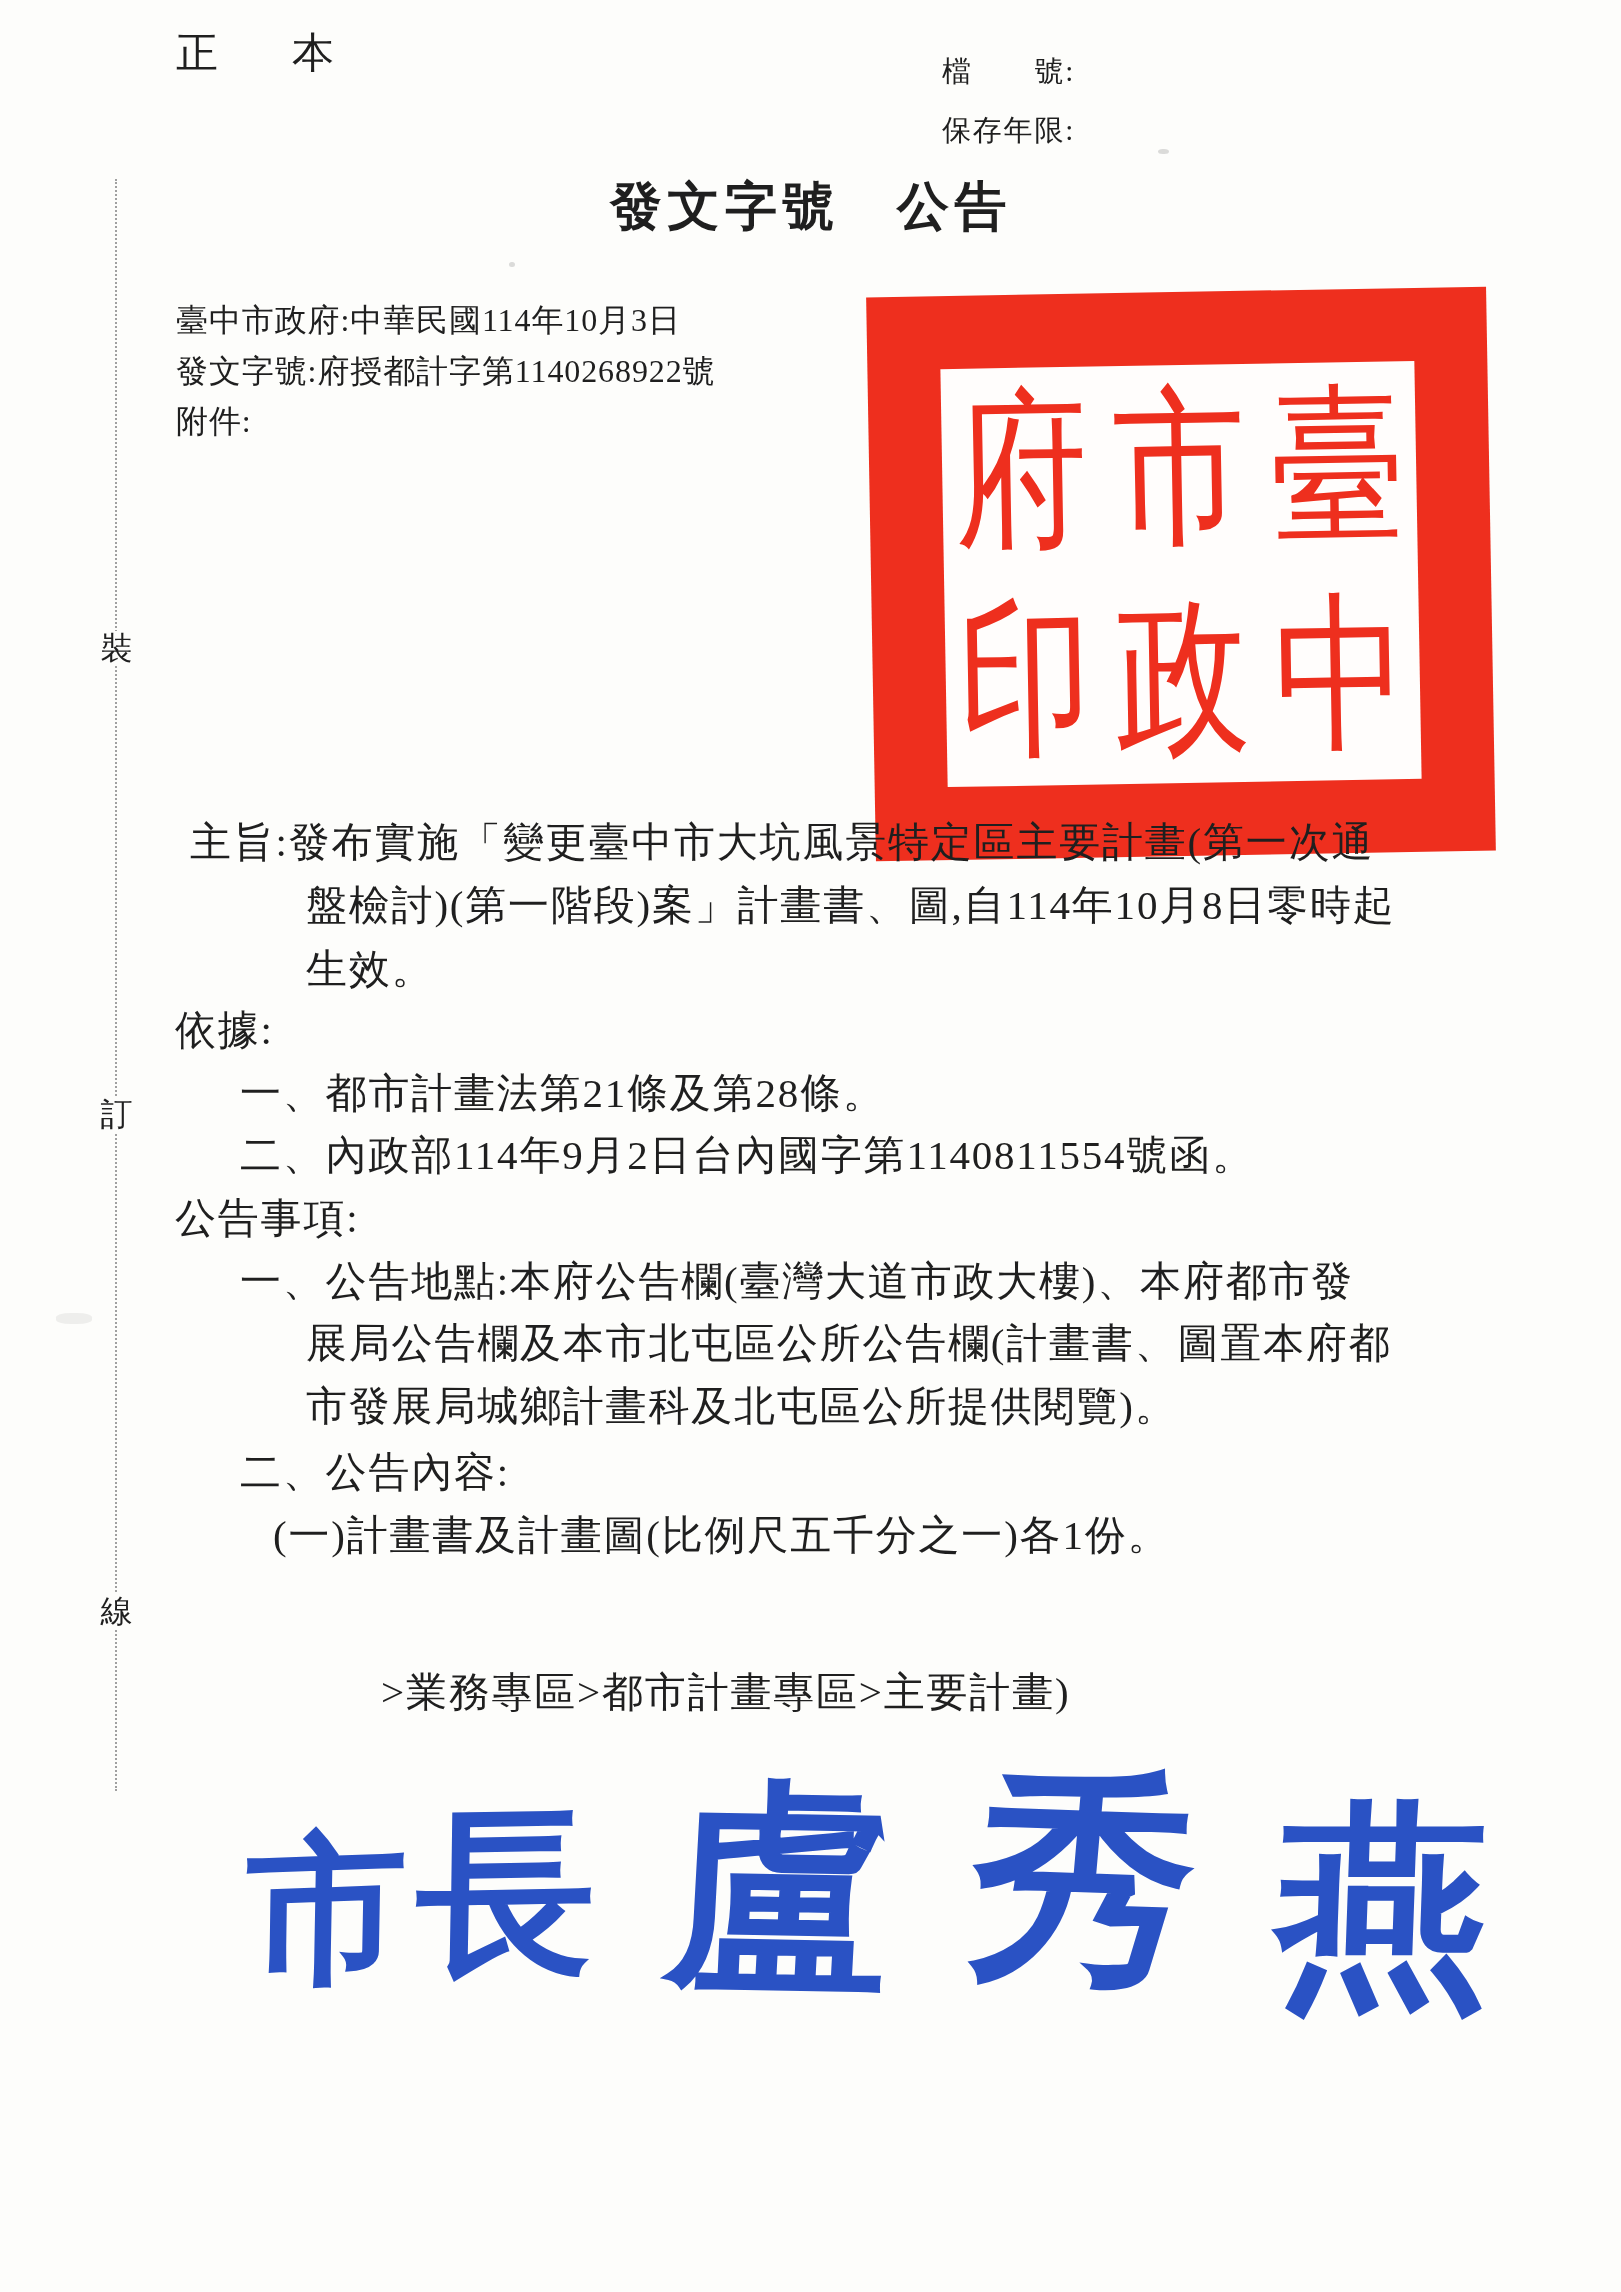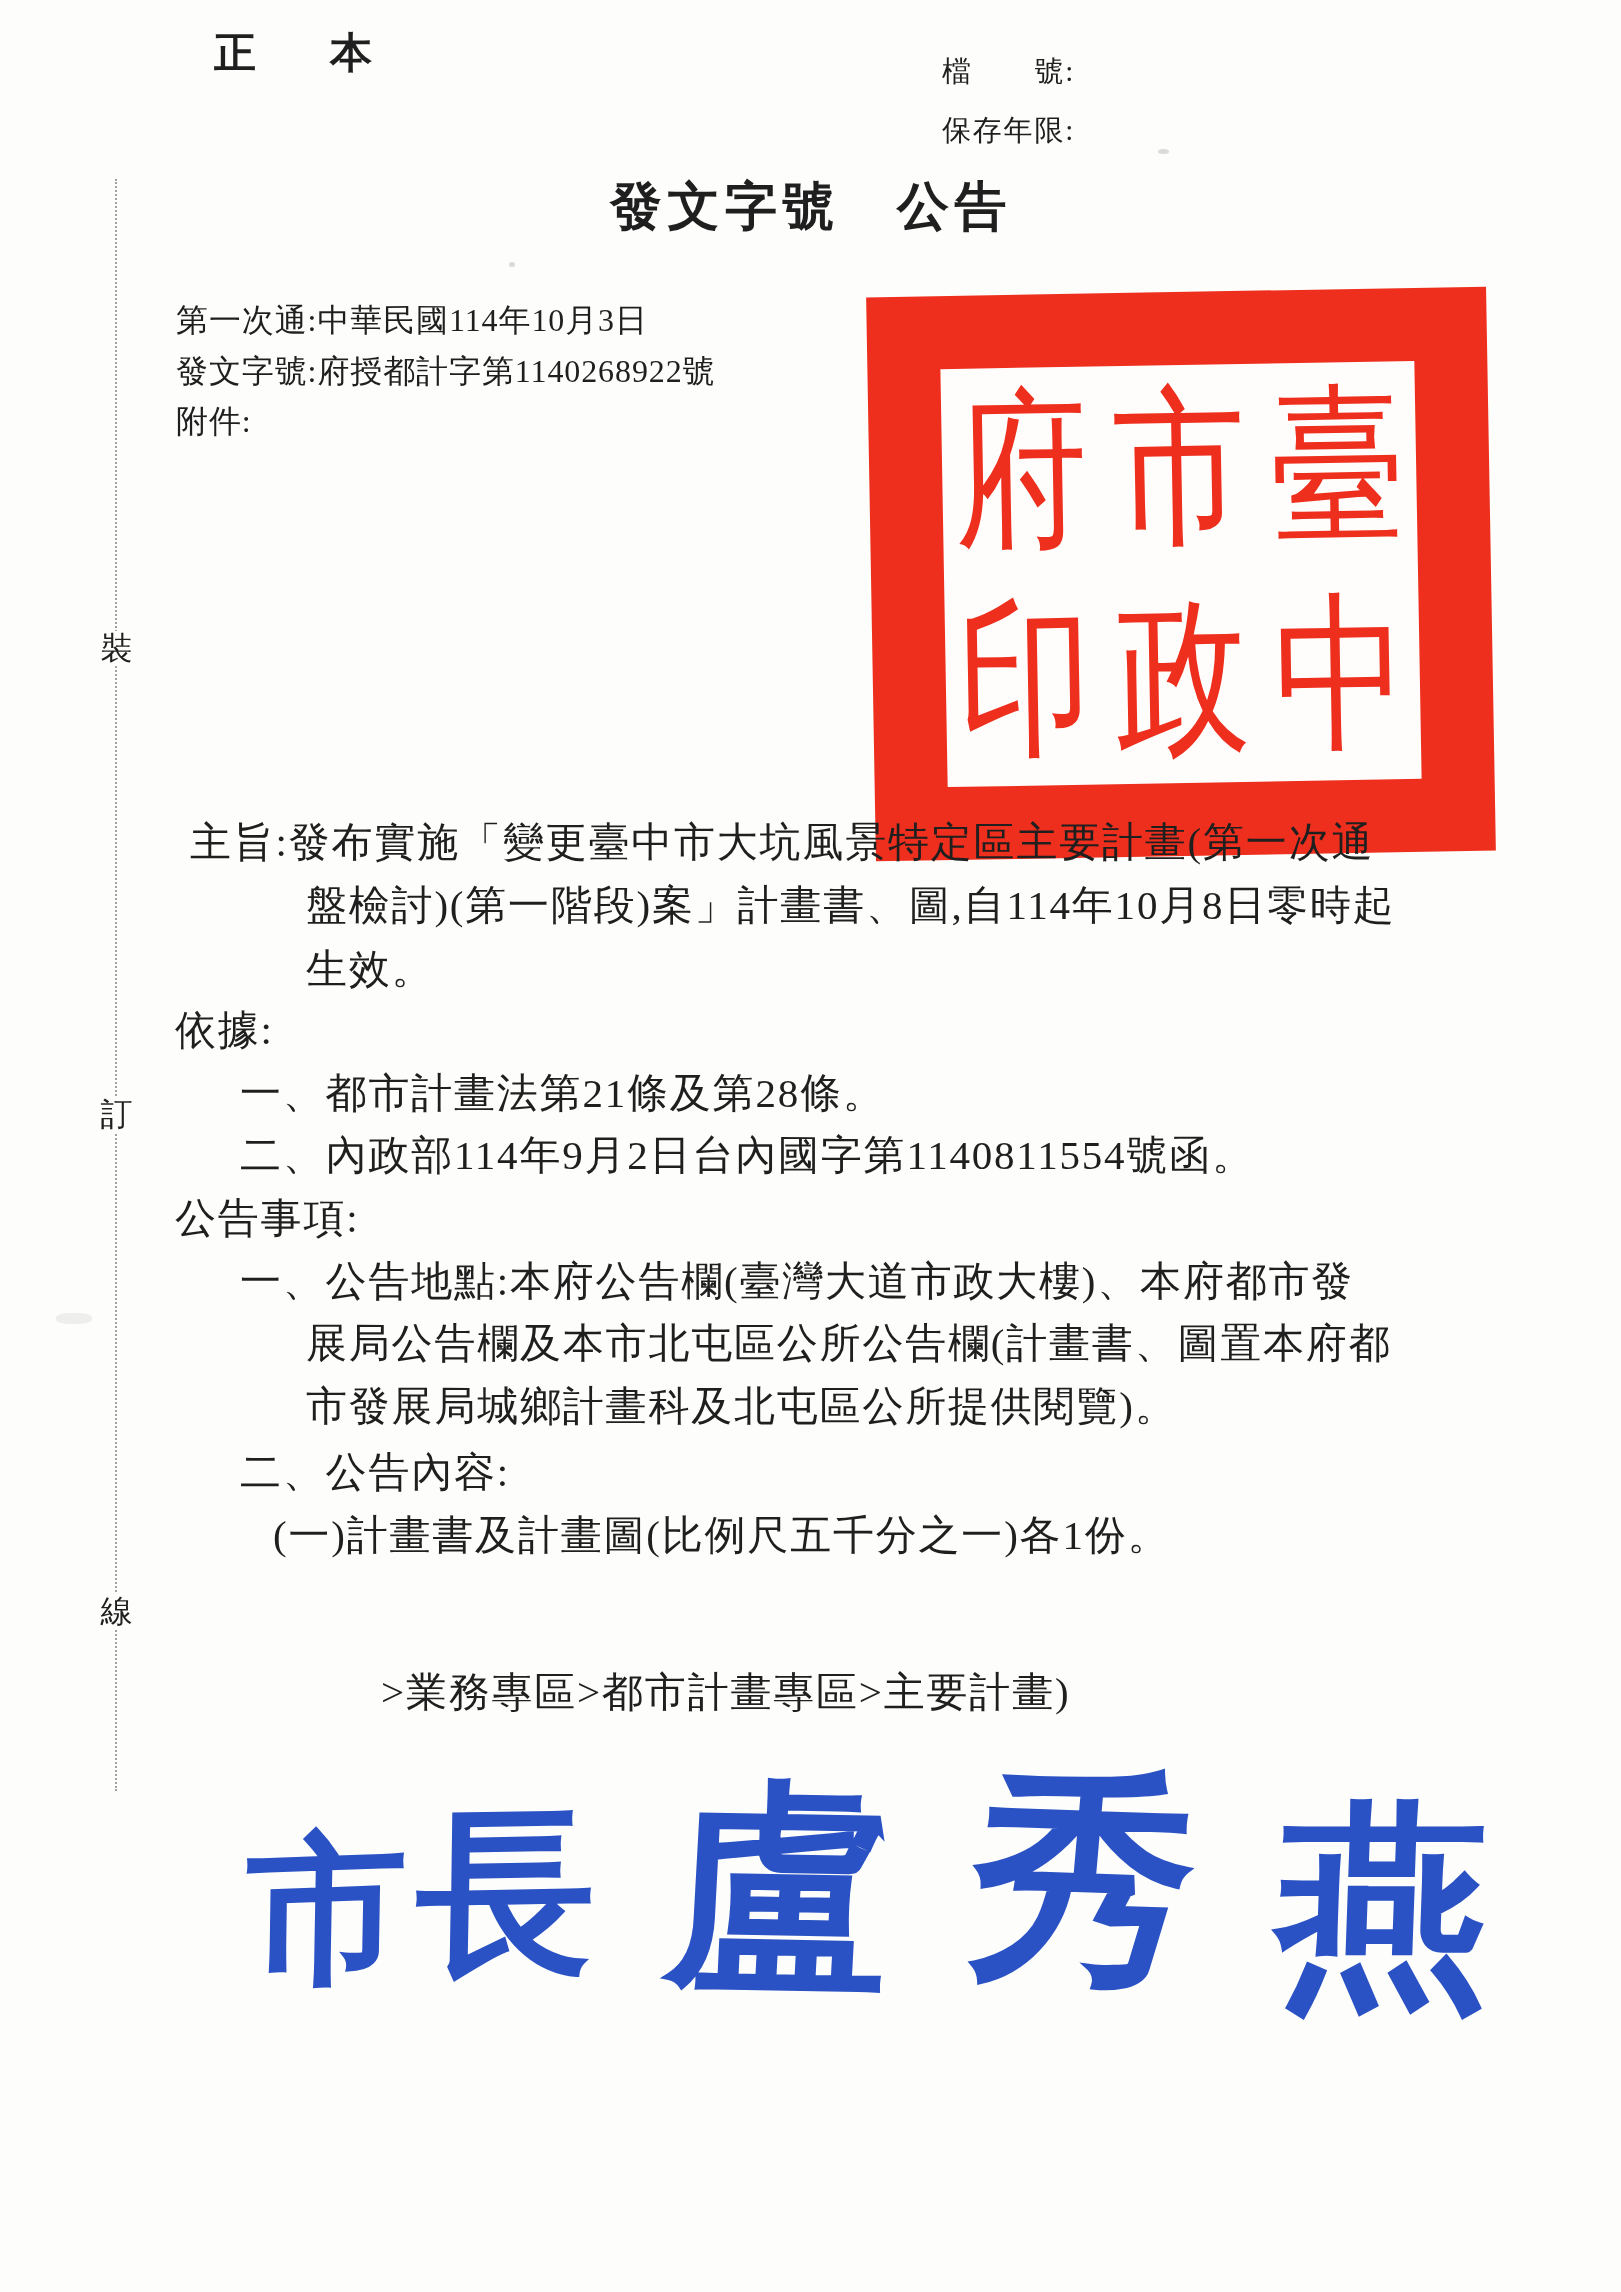--- a/index.html
+++ b/index.html
@@ -23,21 +23,21 @@
     position:absolute;left:115px;top:179px;height:1612px;width:0;
     border-left:2.7px dotted #8a8a8a;opacity:.8;
   }
   .bind-mark{
     position:absolute;left:97px;width:39px;text-align:center;
     font-size:32px;background:#fdfdfb;line-height:1.1;
   }
 
   .copy-label{
     position:absolute;left:176px;top:25px;
-    font-size:42px;font-weight:bold;letter-spacing:16px;white-space:nowrap;margin-left:38px;
+    font-size:42px;font-weight:normal;letter-spacing:16px;white-space:nowrap;
   }
   .file-label{
     position:absolute;left:942px;font-size:29px;white-space:nowrap;letter-spacing:1.8px;
   }
   .doc-title{
     position:absolute;left:0;top:172px;width:100%;margin:0;
     text-align:center;font-size:52px;font-weight:bold;letter-spacing:5.4px;white-space:nowrap;
   }
   .meta{
     position:absolute;left:176px;font-size:32px;letter-spacing:0.9px;white-space:nowrap;
@@ -98,21 +98,21 @@
   <div class="bind-mark" style="top:631px">裝</div>
   <div class="bind-mark" style="top:1097px">訂</div>
   <div class="bind-mark" style="top:1594px">線</div>
 
   <div class="copy-label">正　本</div>
   <div class="file-label" style="top:52px">檔　　號:</div>
   <div class="file-label" style="top:111px">保存年限:</div>
 
   <h1 class="doc-title">發文字號　公告</h1>
 
-  <div class="meta" style="top:299px">第一次通:中華民國114年10月3日</div>
+  <div class="meta" style="top:299px">臺中市政府:中華民國114年10月3日</div>
   <div class="meta" style="top:350px">發文字號:府授都計字第1140268922號</div>
   <div class="meta" style="top:400px">附件:</div>
 
   <div class="seal">
     <div class="seal-inner">
       <span class="sc g11">府</span>
       <span class="sc g12">印</span>
       <span class="sc g21">市</span>
       <span class="sc g22">政</span>
       <span class="sc g31">臺</span>

